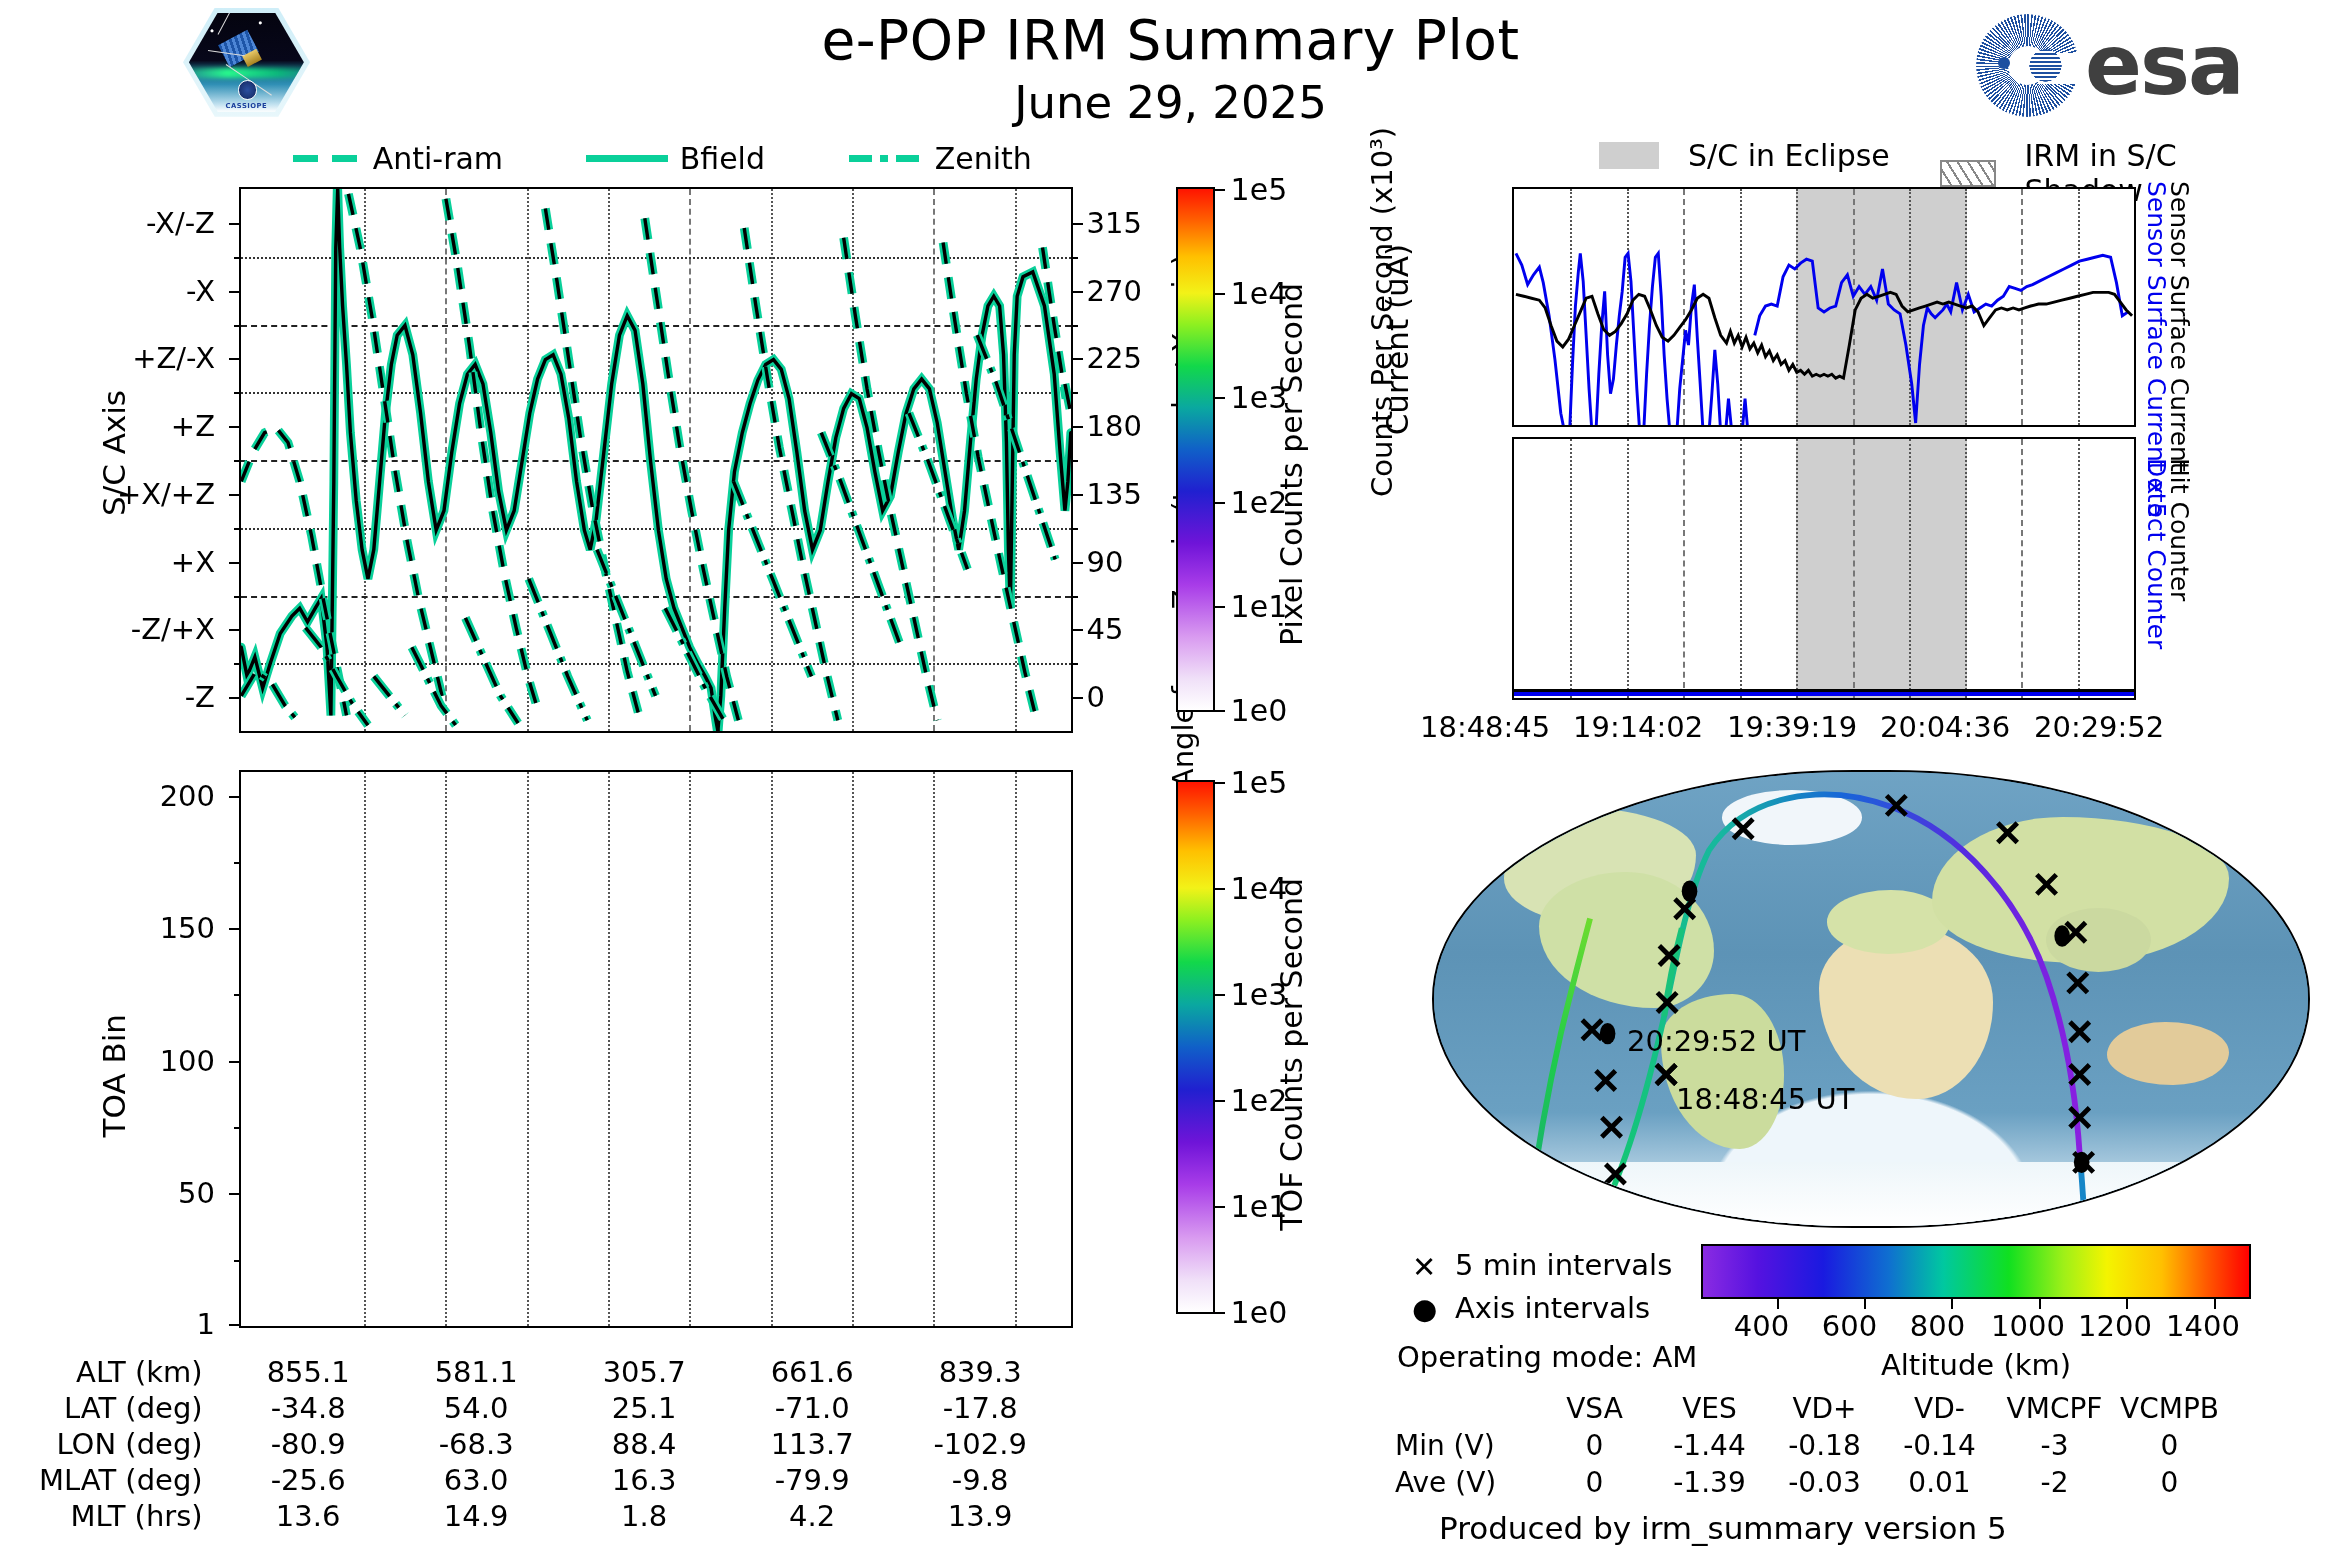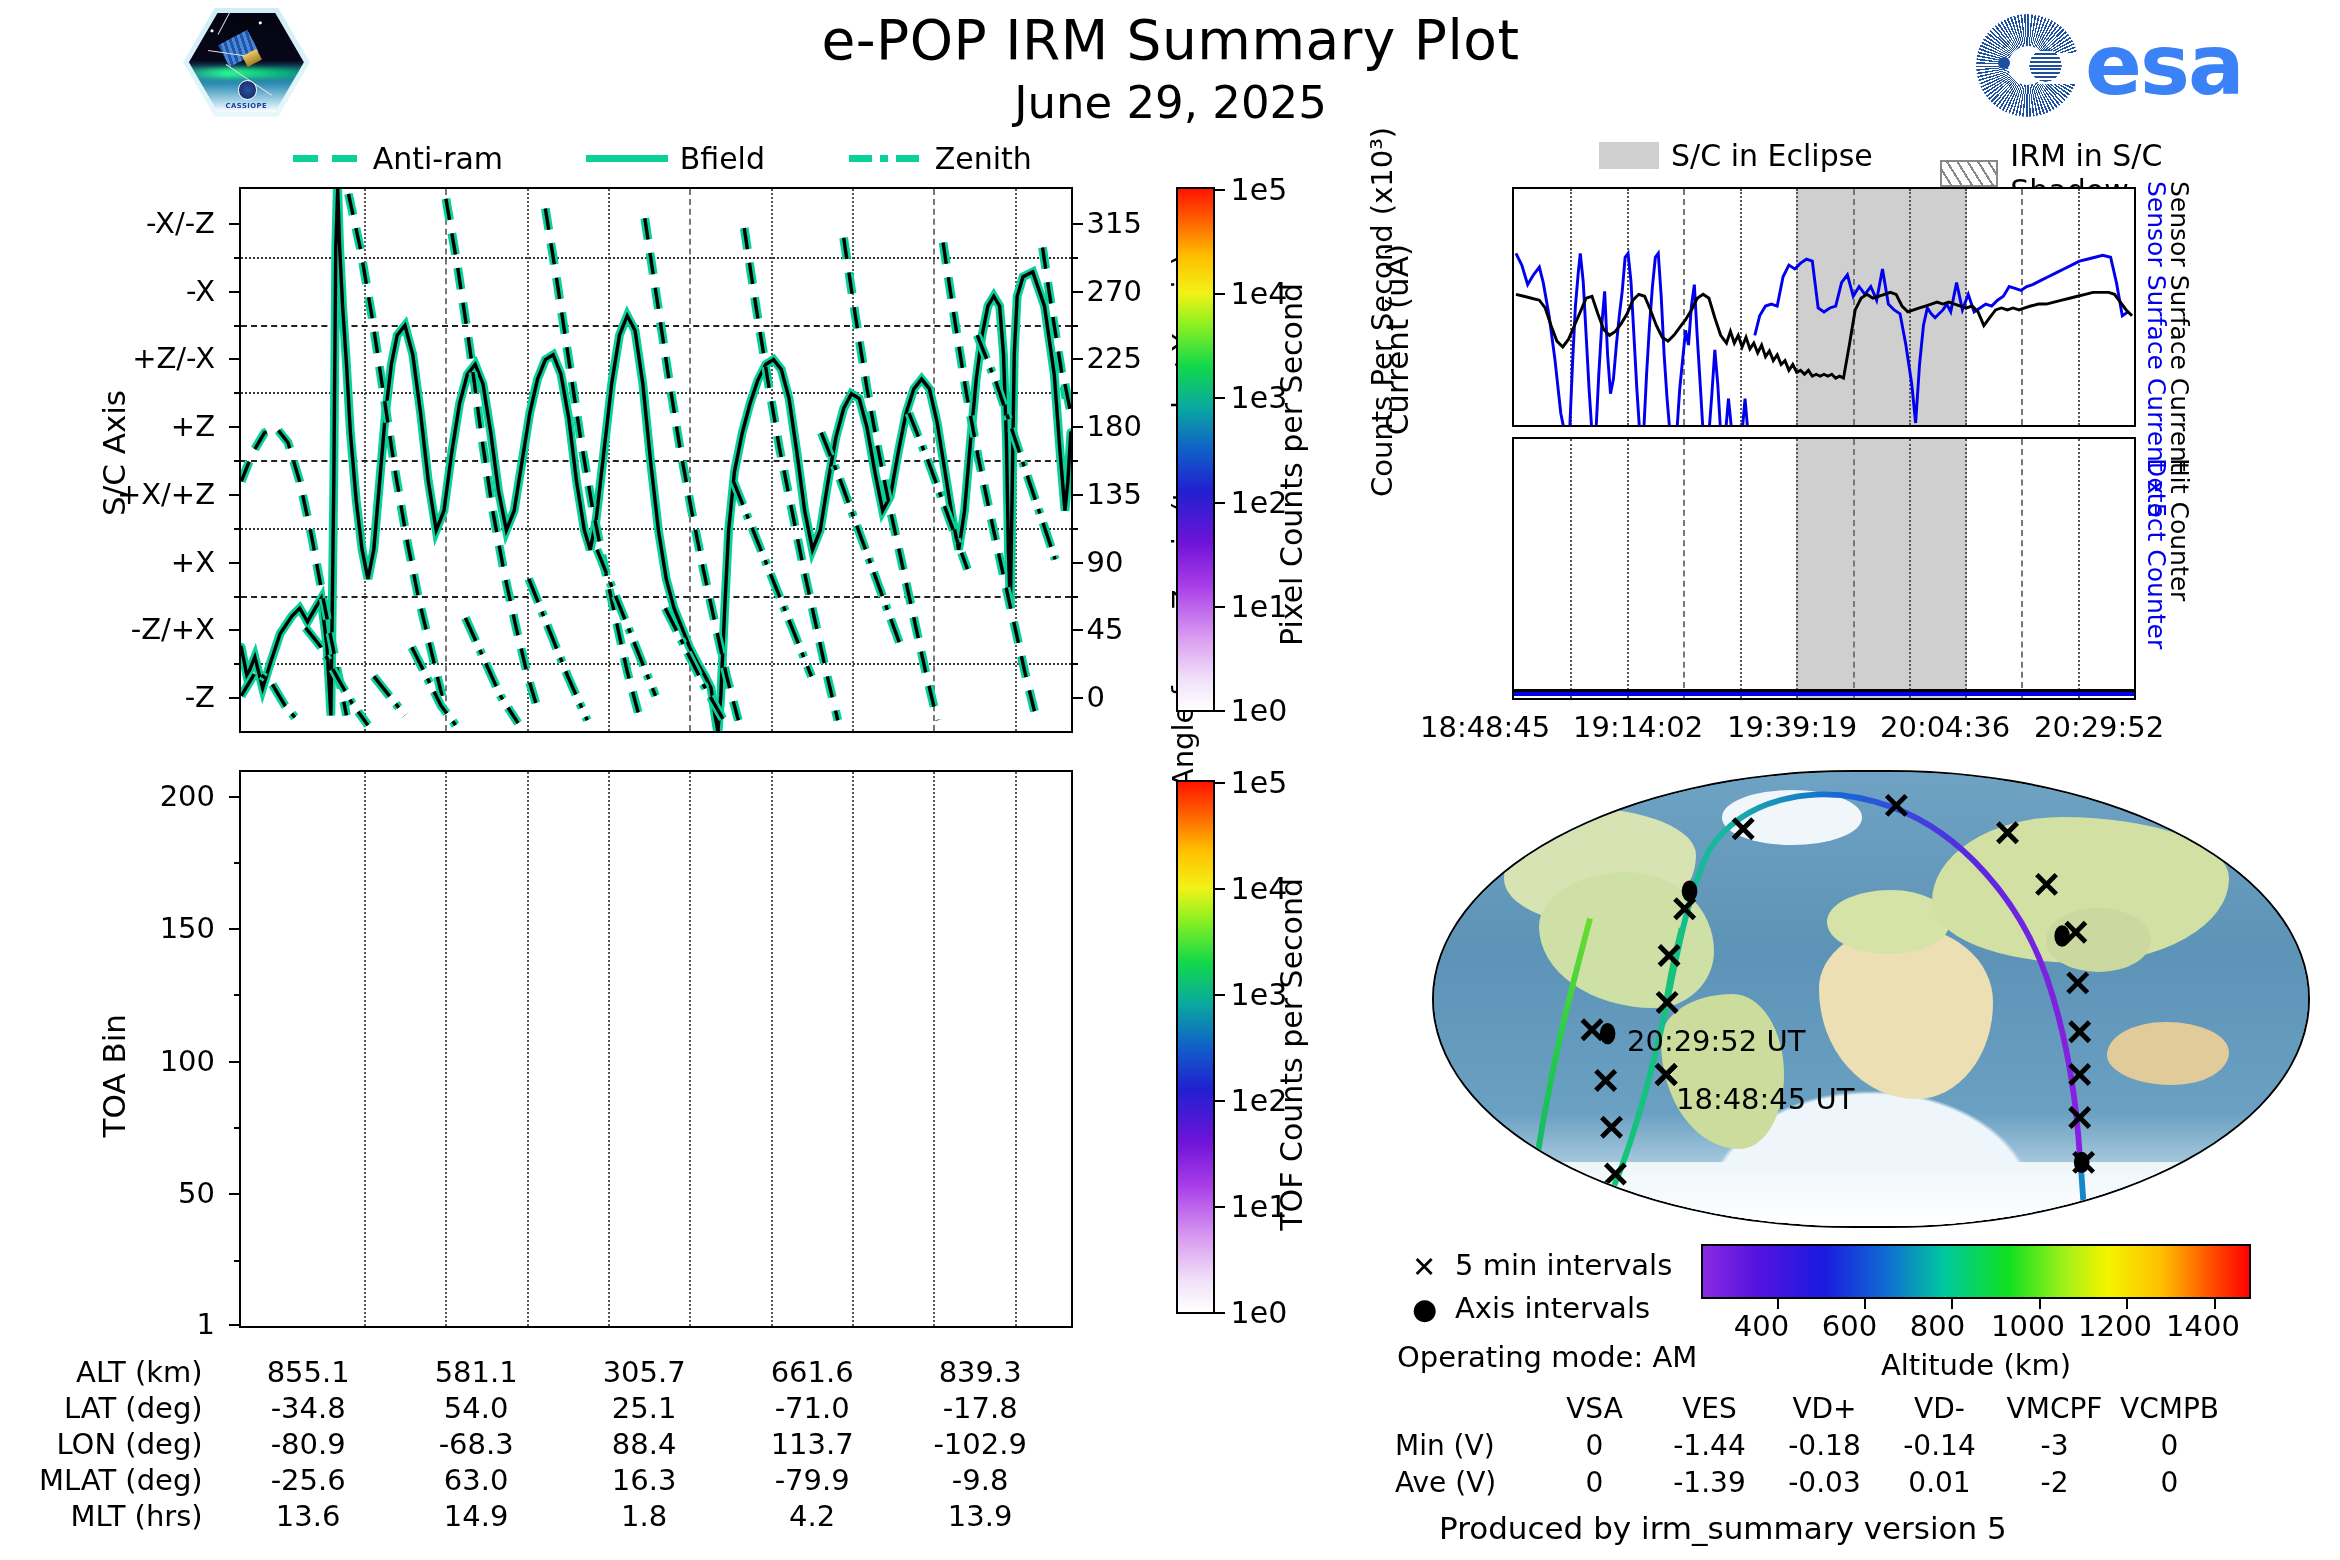--- a/index.html
+++ b/index.html
@@ -47,21 +47,21 @@
               mask:radial-gradient(circle,transparent 0 26%,#000 27% 100%);}
   #esa-logo .ring::after{content:"";position:absolute;left:60%;top:38%;width:60%;height:30%;
       background:#fff;}
   #esa-logo .innerdot{position:absolute;left:21.5px;top:45px;width:12.7px;height:12.7px;
       border-radius:50%;background:#1d4fa0;}
   #esa-logo .inner-e{position:absolute;left:45px;top:29px;width:49px;height:49px;border-radius:50%;
       background:repeating-linear-gradient(0deg,#1d4fa0 0 2px,#fff 2px 3.9px);
       -webkit-mask:radial-gradient(circle,#000 0 46%,transparent 47%);
               mask:radial-gradient(circle,#000 0 46%,transparent 47%);}
   #esa-logo .word{position:absolute;left:109px;top:3.9px;font-size:84px;font-weight:bold;
-      color:#3b82f6;letter-spacing:-2px;line-height:98px;}
+      color:#404040;letter-spacing:-2px;line-height:98px;}
 
   
   .frame{border:2px solid #000;background:#fff;box-sizing:border-box;}
   .vgrid{position:absolute;top:0;bottom:0;border-left:2px dotted #555;}
   .vgrid.major{border-left:2.9px dashed #777;}
   .hgrid{position:absolute;left:0;right:0;border-top:2px dotted #333;}
   .hgrid.dash{border-top:2px dashed #222;}
 
   .tickL{position:absolute;left:-11.7px;width:11.7px;border-top:2px solid #000;}
   .tickLs{position:absolute;left:-6.8px;width:6.8px;border-top:2px solid #000;}
@@ -103,21 +103,21 @@
 
   
   #ut-table{left:39px;top:1354px;font-size:29px;}
   #ut-table table{border-collapse:collapse;}
   #ut-table td{padding:1px 0;white-space:nowrap;}
   #ut-table td.rowlab{text-align:right;padding-right:21.5px;}
   #ut-table td.val{text-align:center;width:168px;}
 
   
   #eclipse-legend{left:1521px;top:138px;width:761px;height:39px;font-size:30px;}
-  #eclipse-legend .item{position:absolute;top:0;display:flex;align-items:center;gap:12px;}
+  #eclipse-legend .item{position:absolute;top:0;display:flex;align-items:center;gap:29px;}
   .sw-grey{width:60px;height:27px;background:#cfcfcf;}
   .sw-hatch{width:60px;height:27px;border:2px solid #888;box-sizing:border-box;
       background:repeating-linear-gradient(58deg,#fff 0 6.8px,#888 6.8px 8.8px);}
 
   
   #map-wrap{left:1432px;top:770px;width:878px;height:458px;}
   #map-globe{position:absolute;inset:0;border:2.9px solid #000;
       border-radius:48% / 50%;overflow:hidden;
       background:#5a93b8;}
   .ocean{position:absolute;inset:0;

